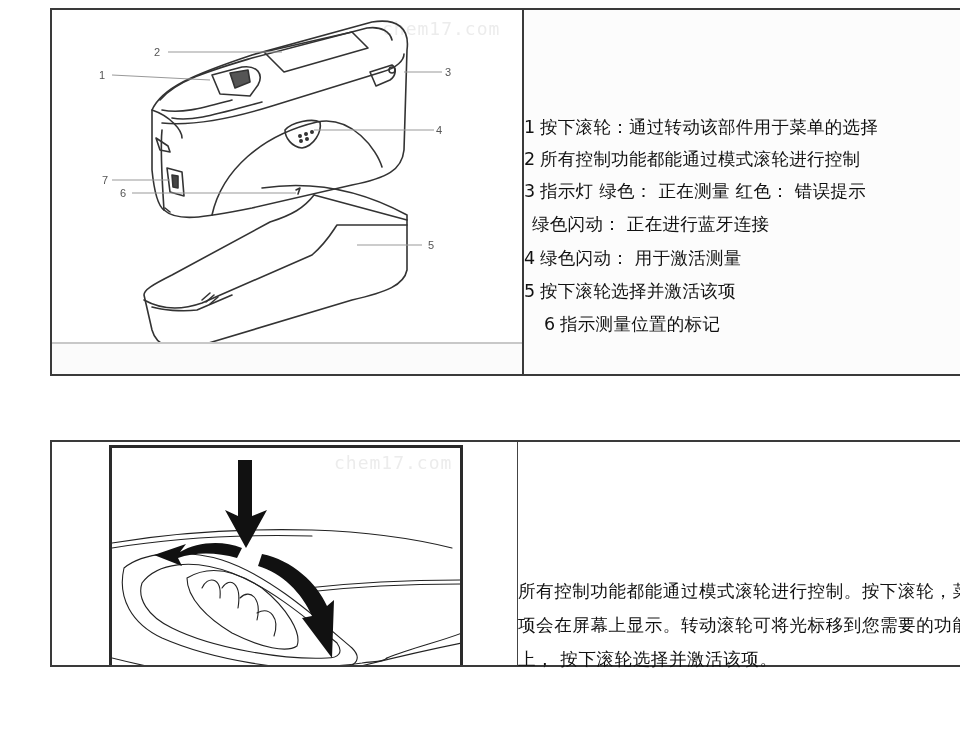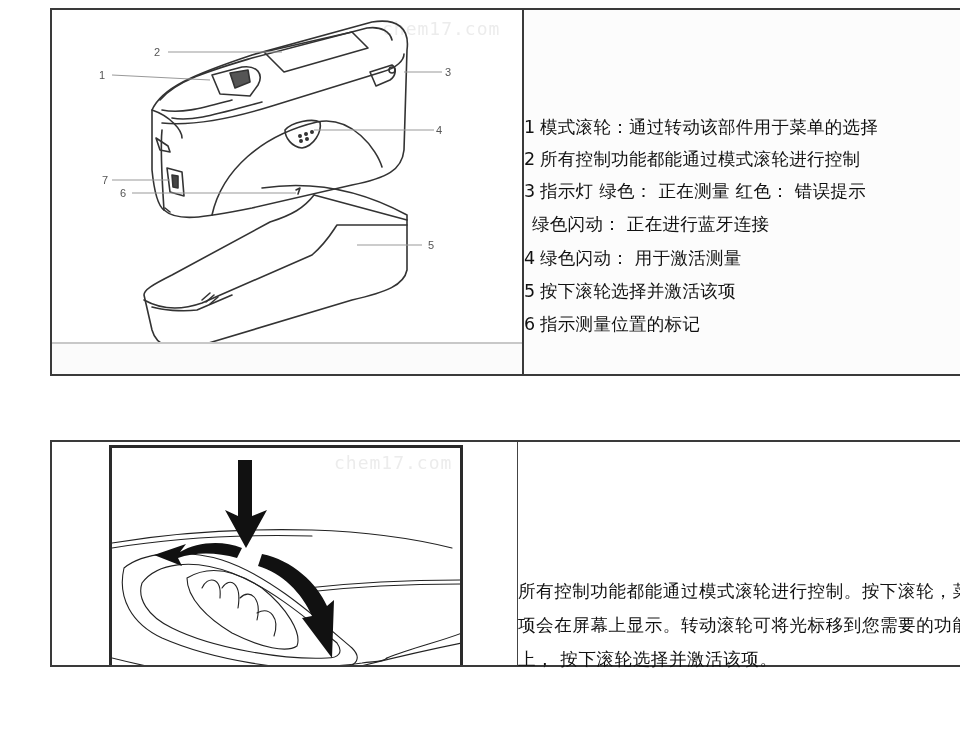--- a/index.html
+++ b/index.html
@@ -94,27 +94,27 @@
         <text x="384" y="124">4</text>
         <text x="376" y="239">5</text>
         <text x="68" y="187">6</text>
         <text x="50" y="174">7</text>
       </g>
     </svg>
     <div class="strip"></div>
   </div>
   <div class="vdiv"></div>
   <div class="rightcell">
-    <div class="item" style="top:107px;"><span class="num">1</span><span>模式滚轮：通过转动该部件用于菜单的选择</span></div>
+    <div class="item" style="top:107px;"><span class="num">1</span><span>按下滚轮：通过转动该部件用于菜单的选择</span></div>
     <div class="item" style="top:139px;"><span class="num">2</span><span>所有控制功能都能通过模式滚轮进行控制</span></div>
     <div class="item" style="top:171px;"><span class="num">3</span><span>指示灯   绿色：  正在测量    红色：   错误提示</span></div>
     <div class="item" style="top:204px; left:8px;text-align:right;"><span>绿色闪动：  正在进行蓝牙连接</span></div>
     <div class="item" style="top:238px;"><span class="num">4</span><span>绿色闪动：   用于激活测量</span></div>
     <div class="item" style="top:271px;"><span class="num">5</span><span>按下滚轮选择并激活该项</span></div>
-    <div class="item" style="top:304px;"><span class="num">6</span><span>指示测量位置的标记</span></div>
+    <div class="item" style="top:304px;padding-left:20px;"><span class="num">6</span><span>指示测量位置的标记</span></div>
   </div>
 </div>
 
 <div class="tbl" id="t2">
   <div class="leftcell">
     <div class="frame">
       <div class="wm" style="left:222px; top:4px;">chem17.com</div>
       <svg width="350" height="285" viewBox="0 0 350 285">
         <g fill="none" stroke="#222" stroke-width="1.1" stroke-linecap="round">
           <path d="M0 95 C 60 85, 120 80, 200 82 C 260 84, 300 90, 340 100"></path>

